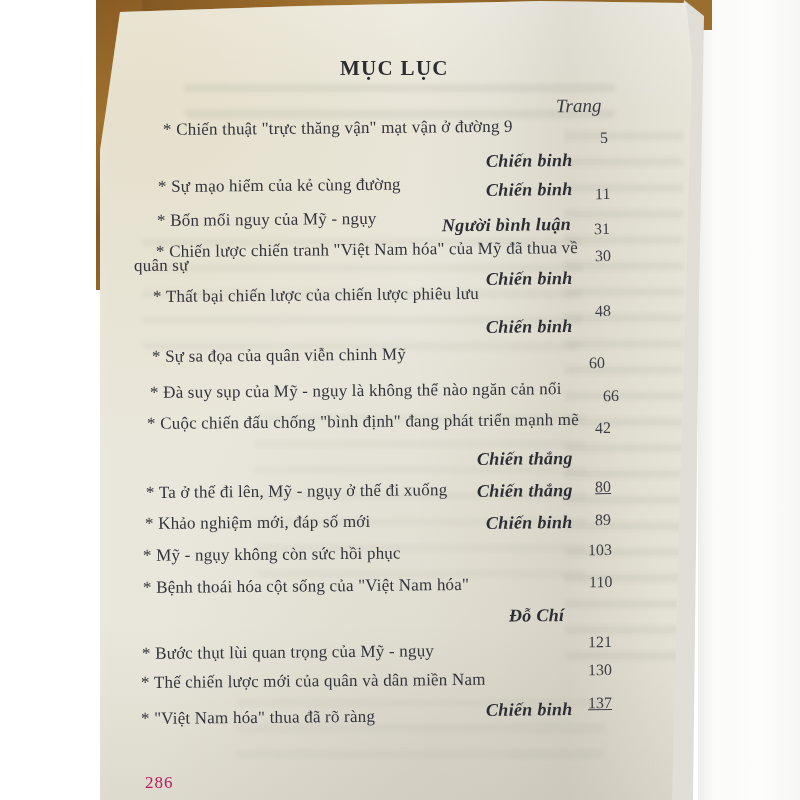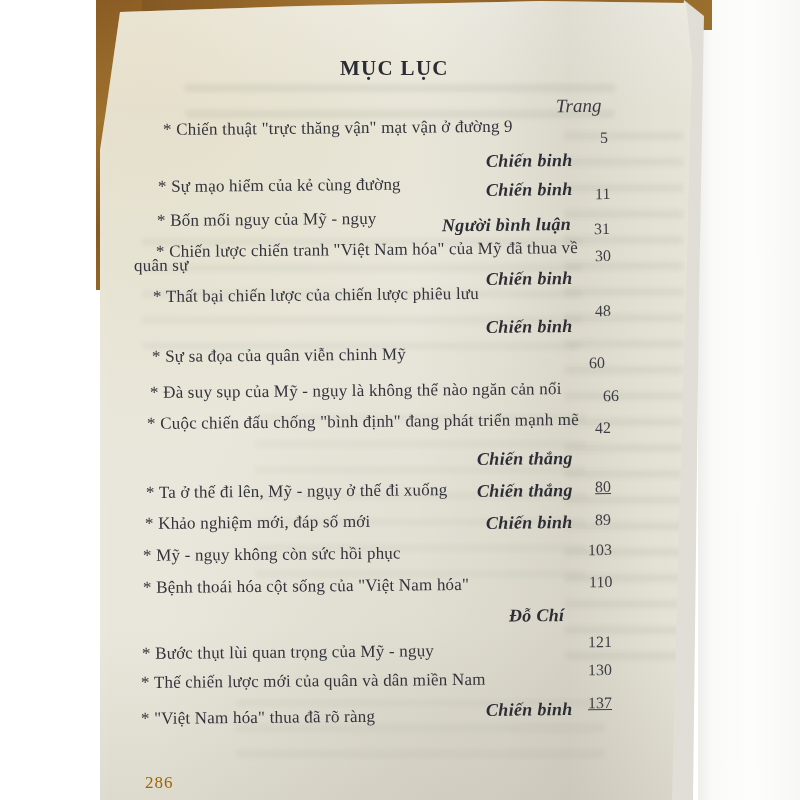--- a/index.html
+++ b/index.html
@@ -37,21 +37,21 @@
   .bl4{left:255px;top:398px;width:330px;height:180px;opacity:.28;}
   .bl5{left:235px;top:700px;width:370px;height:58px;opacity:.32;}
   
   .frag{position:absolute;white-space:nowrap;}
   .ttl{font-size:21px;font-weight:bold;letter-spacing:1.3px;color:#2c2c33;}
   .trg{font-size:19px;font-style:italic;color:#3a3a42;transform:rotate(-0.6deg);}
   .t{font-size:17px;letter-spacing:0.2px;color:#33333b;transform:rotate(-0.55deg);transform-origin:left center;}
   .au{font-size:18px;font-weight:bold;font-style:italic;letter-spacing:0.3px;color:#2d2d35;
       transform:rotate(-0.6deg);transform-origin:right center;}
   .pg{font-size:16px;color:#3e3e46;transform:rotate(-0.6deg);transform-origin:right center;}
-  .folio{font-size:17px;letter-spacing:1px;color:#a16207;}
+  .folio{font-size:17px;letter-spacing:1px;color:#be185d;}
 </style>
 </head>
 <body>
 
 <div class="stage">
   <div class="bg-left"></div>
   <div class="bg-right"></div>
   <div class="wood-top"></div>
   <div class="wood-left"></div>
   <div class="under-pages"></div>

